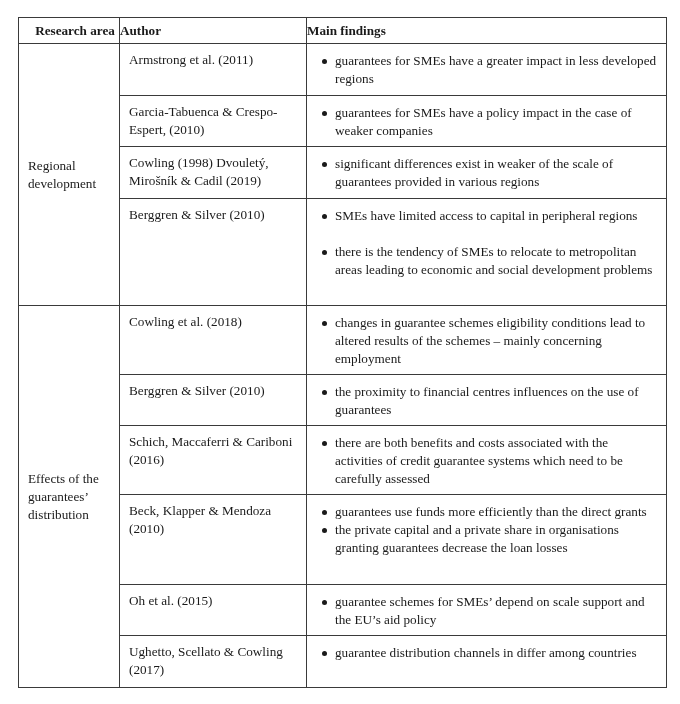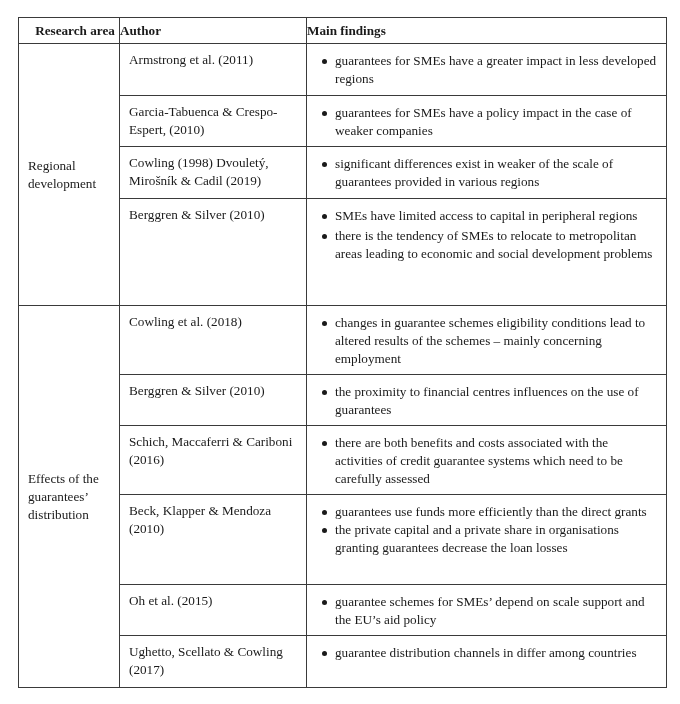--- a/index.html
+++ b/index.html
@@ -67,21 +67,21 @@
           <ul>
         <li>significant differences exist in weaker of the scale of guarantees provided in various regions</li>
           </ul>
         </td>
     </tr>
     <tr style="height:107px">
       <td class="author">Berggren &amp; Silver (2010)</td>
       <td class="find">
           <ul>
         <li>SMEs have limited access to capital in peripheral regions</li>
-        <li style="margin-top:2px">there is the tendency of SMEs to relocate to metropolitan areas leading to economic and social development problems</li>
+        <li style="margin-top:18px">there is the tendency of SMEs to relocate to metropolitan areas leading to economic and social development problems</li>
           </ul>
         </td>
     </tr>
 
     <tr style="height:69px">
       <td class="area" rowspan="6">Effects of the guarantees’ distribution</td>
       <td class="author">Cowling et al. (2018)</td>
       <td class="find">
           <ul>
         <li>changes in guarantee schemes eligibility conditions lead to altered results of the schemes – mainly concerning employment</li>

